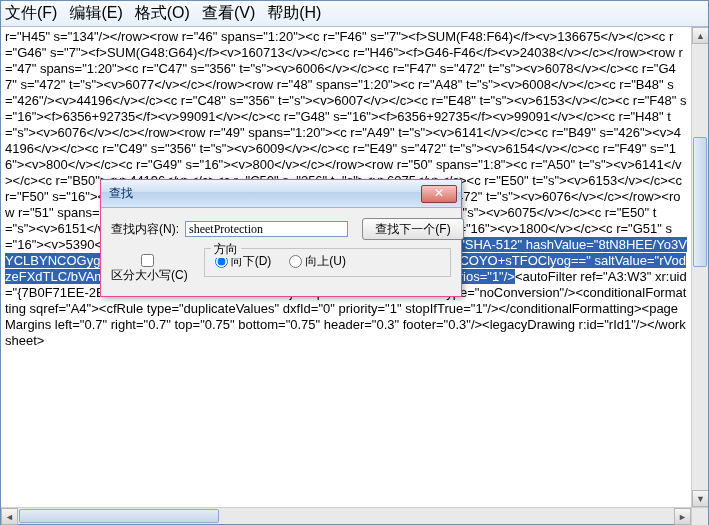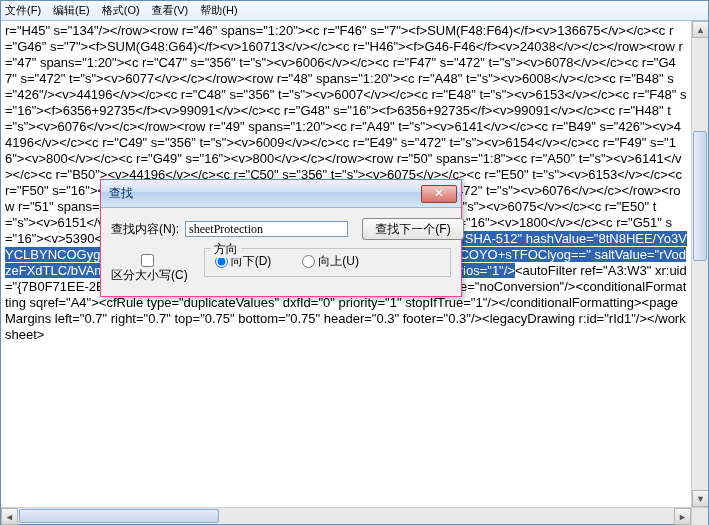--- a/index.html
+++ b/index.html
@@ -18,21 +18,21 @@
     display: flex;
     flex-direction: column;
     background: #fff;
   }
   .menubar {
     background: linear-gradient(#f7fafe,#e6eff9);
     border-bottom: 1px solid #a8c0da;
     padding: 2px 4px;
     display: flex;
     gap: 12px;
-    font-size: 11px;
+    font-size: 16px;
     color: #000;
   }
   .menubar span { cursor: default; }
   .content-wrap {
     flex: 1;
     display: flex;
     position: relative;
     overflow: hidden;
   }
   .textarea {
@@ -149,21 +149,21 @@
     text-align: center;
     line-height: 20px;
     font-size: 12px;
   }
   .dialog .group {
     border: 1px solid #c5c5c5;
     padding: 4px 10px 6px 10px;
     margin-left: 4px;
     position: relative;
     display:flex;
-    gap: 31px;
+    gap: 18px;
     align-items:center;
   }
   .dialog .group .legend {
     position:absolute;
     top:-8px; left:6px;
     background:#f0f0f0;
     padding: 0 3px;
   }
   .dialog input[type=radio], .dialog input[type=checkbox]{ margin-right:3px; vertical-align:middle;}
   .dialog .col-right{ display:flex; flex-direction:column; gap:6px; margin-left:8px;}

